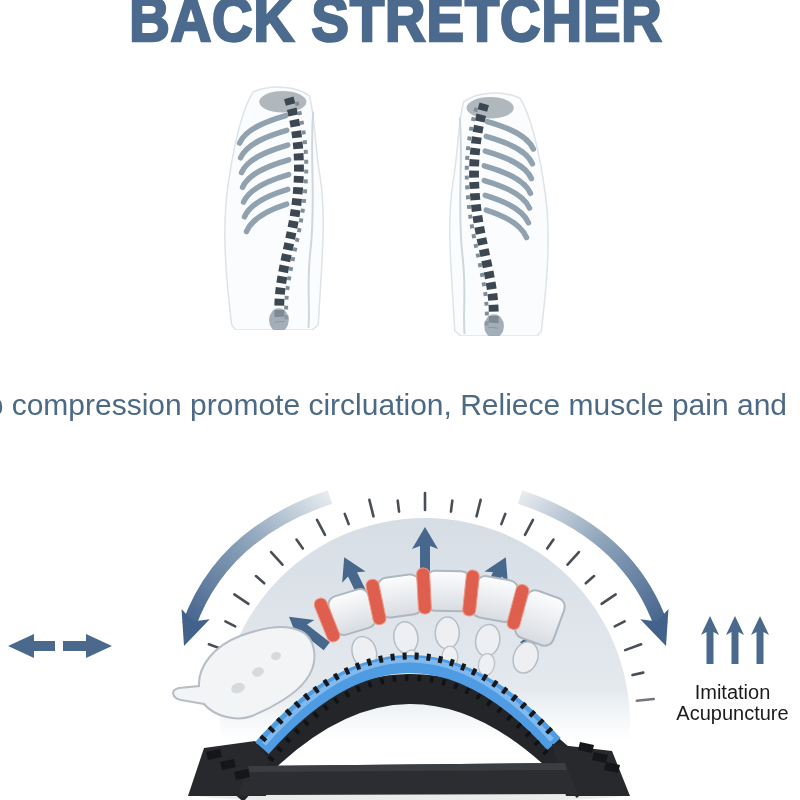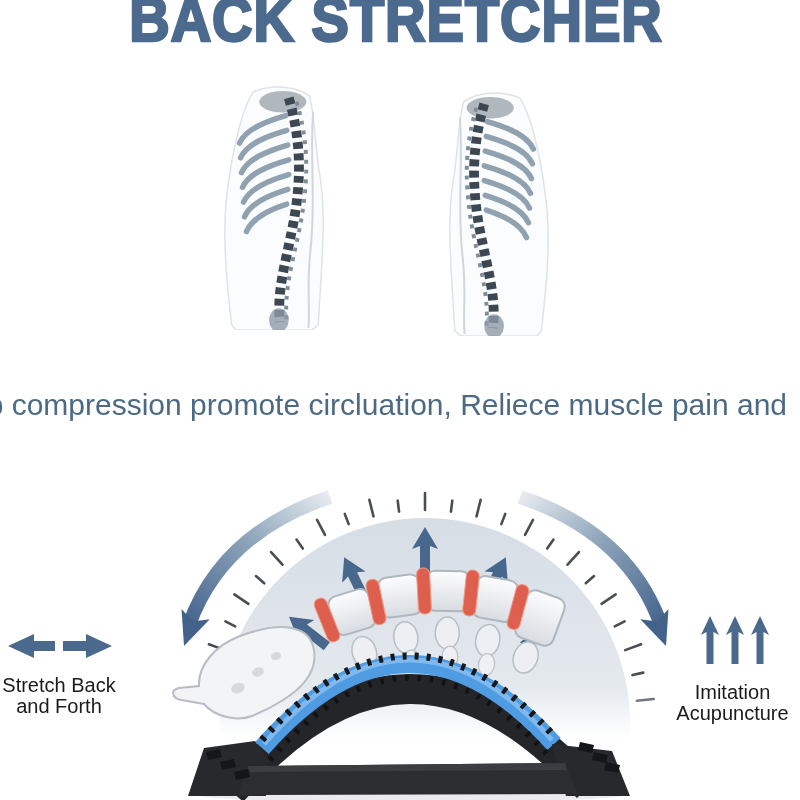--- a/index.html
+++ b/index.html
@@ -189,22 +189,18 @@
       <path d="M112,646 L86,634 L86,641 L63,641 L63,651 L86,651 L86,658 Z"></path>
     </g>
 
     <g fill="#4a698c">
       <path d="M710,616 L701,635 L706.5,632 L706.5,664 L713.5,664 L713.5,632 L719,635 Z"></path>
       <path d="M735,616 L726,635 L731.5,632 L731.5,664 L738.5,664 L738.5,632 L744,635 Z"></path>
       <path d="M760,616 L751,635 L756.5,632 L756.5,664 L763.5,664 L763.5,632 L769,635 Z"></path>
     </g>
   </svg>
 
-  <div class="side-label left">
-    <div>Stretch Back</div>
-    <div>and Forth</div>
-  </div>
   <div class="side-label right">
     <div>Imitation</div>
     <div>Acupuncture</div>
   </div>
 
 </div>
 
 </body></html>

